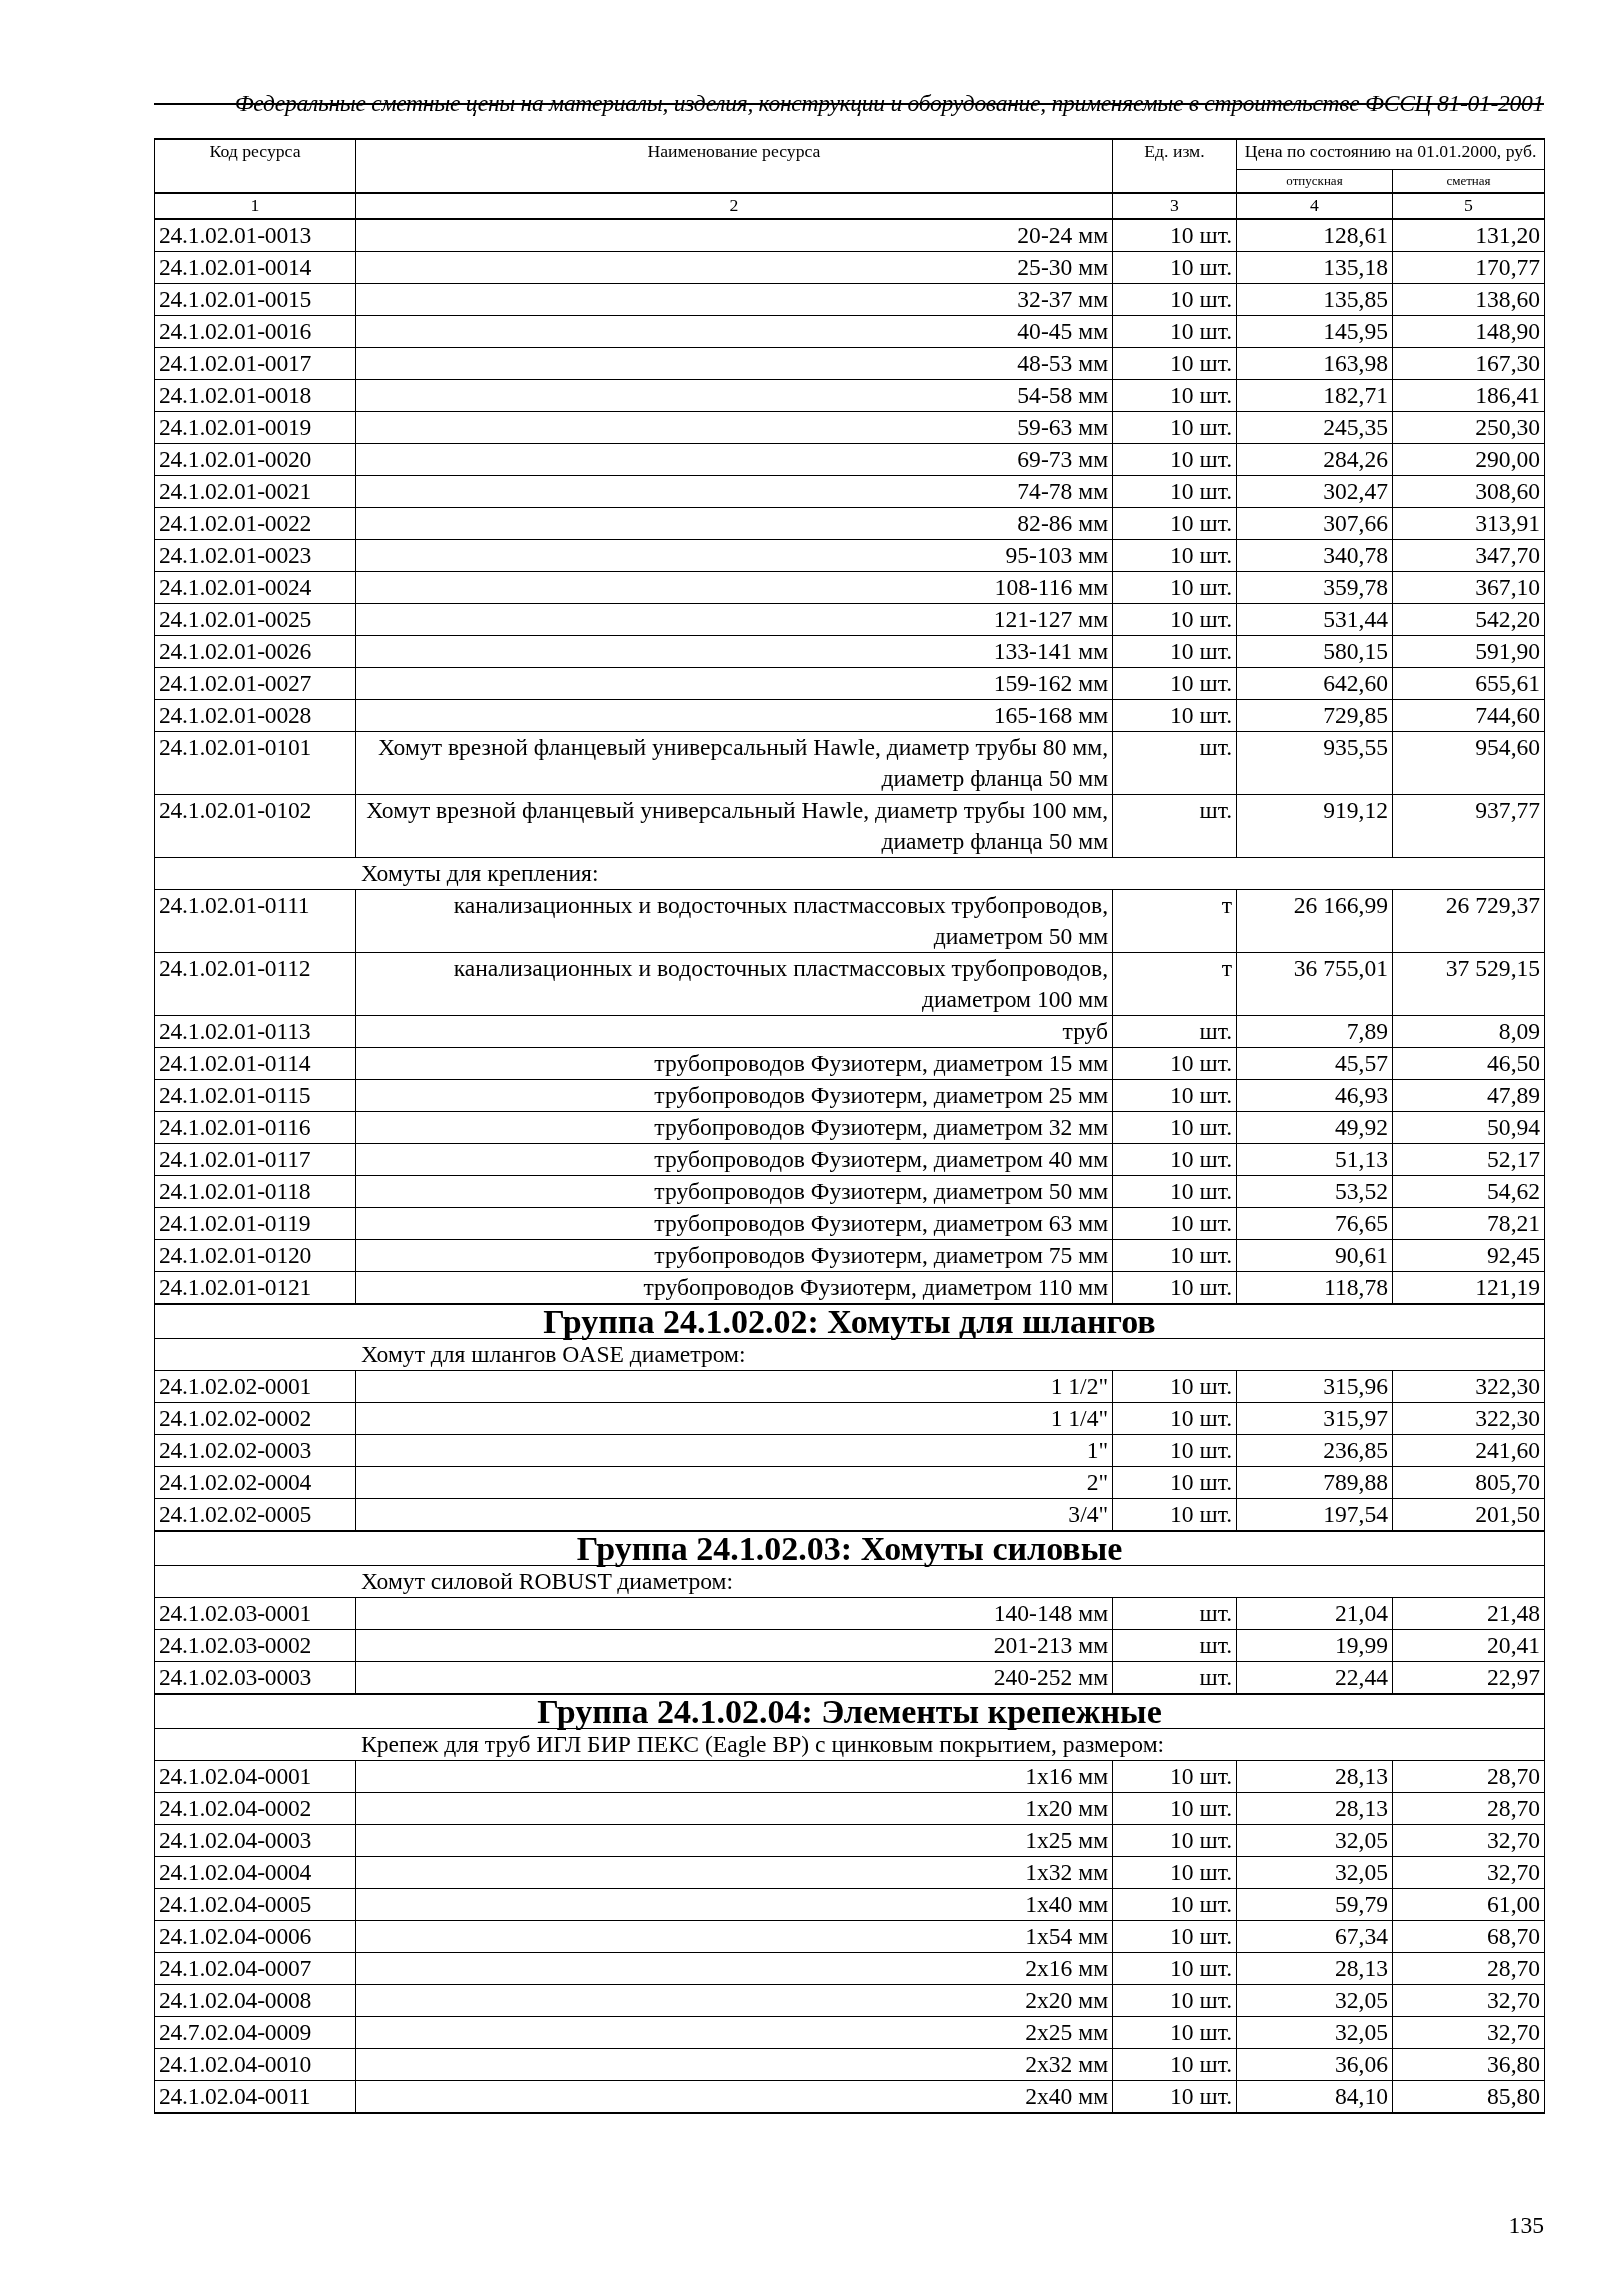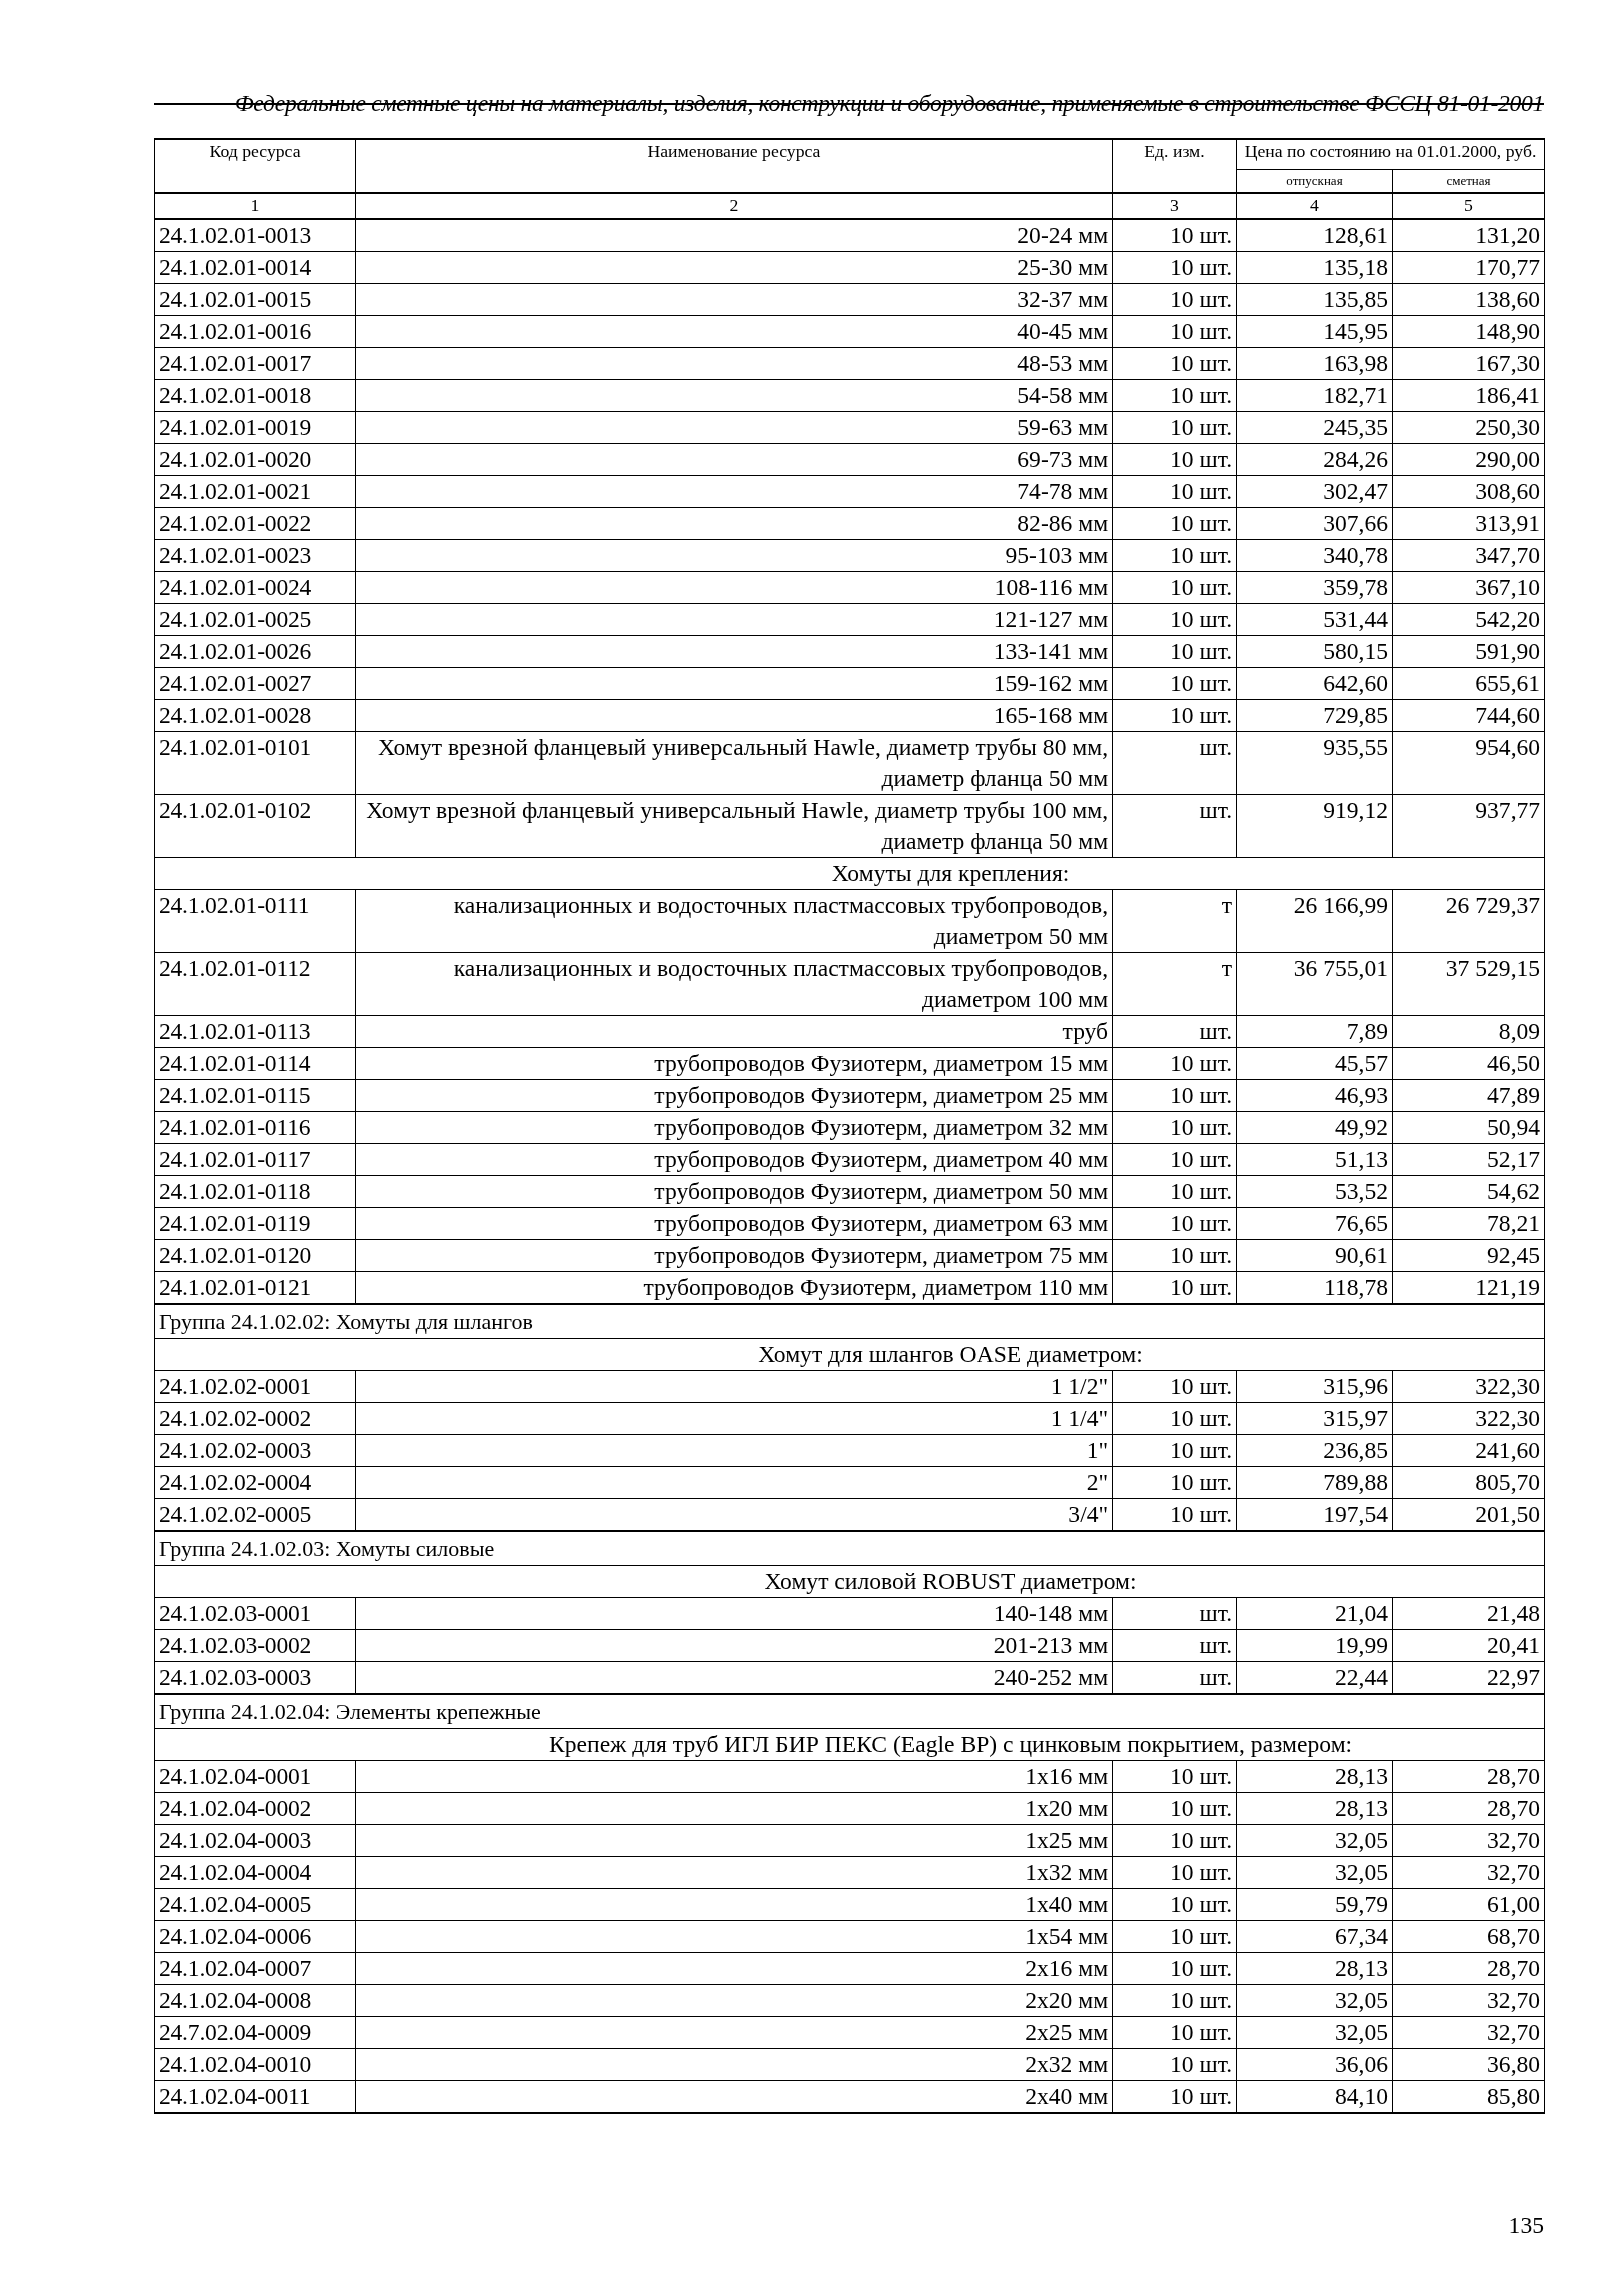--- a/index.html
+++ b/index.html
@@ -22,23 +22,23 @@
   tr.h1 th.hdr-tall { height: 52px; }
   tr.h2 th { height: 22px; font-size: 13px; text-align: center; }
   tr.nums td { font-size: 17.7px; line-height: 23.6px; text-align: center; border-top: 2px solid #000; border-bottom: 2px solid #000; }
   tr.row td { font-size: 23.6px; line-height: 31px; }
   td.code { text-align: left; padding-left: 2.6px; white-space: nowrap; letter-spacing: -0.2px; }
   td.name { text-align: right; padding-left: 38px; margin-top: 26px; }
   td.name.noindent { padding-left: 7.9px; }
   td.name.hang { padding-left: 7.9px; text-indent: 30px; }
   td.unit { text-align: right; }
   td.num { text-align: right; padding-right: 6.5px; white-space: nowrap; }
-  tr.subhead td { font-size: 23.6px; line-height: 31px; border-left: 1px solid #000; border-right: 1px solid #000; text-align: center; }
+  tr.subhead td { font-size: 23.6px; line-height: 31px; border-left: 1px solid #000; border-right: 1px solid #000; }
   tr.subhead td.label { padding-left: 206px; }
-  tr.grouphead td { font-size: 22px; line-height: 33px; font-weight: normal; text-align: left; border-top: 2px solid #000; }
+  tr.grouphead td { font-size: 34px; line-height: 33px; font-weight: bold; text-align: center; border-top: 2px solid #000; }
   tr.last td { border-bottom: 2px solid #000; }
   .page-number { position: absolute; left: 1472px; top: 2212px; width: 72px; text-align: right;
          font-size: 23.6px; }
 </style>
 </head>
 <body>
 
 <div class="running-header">Федеральные сметные цены на материалы, изделия, конструкции и оборудование, применяемые в строительстве ФССЦ 81-01-2001</div>
 <div class="header-rule"></div>
 

